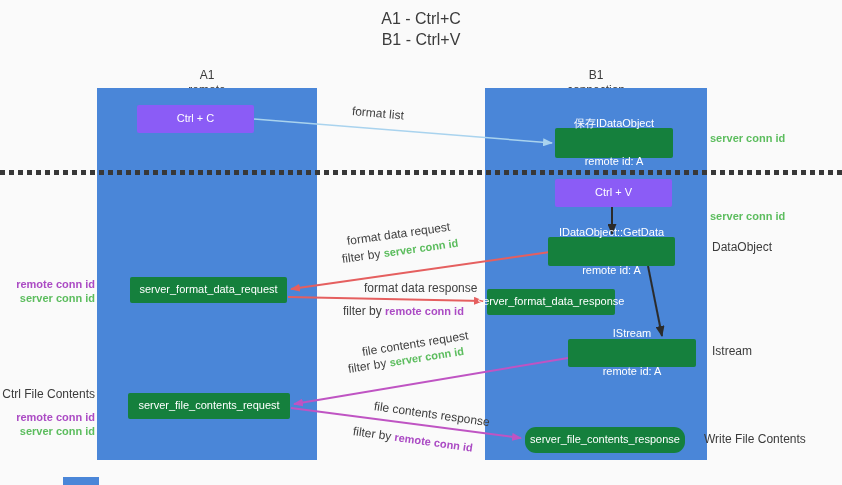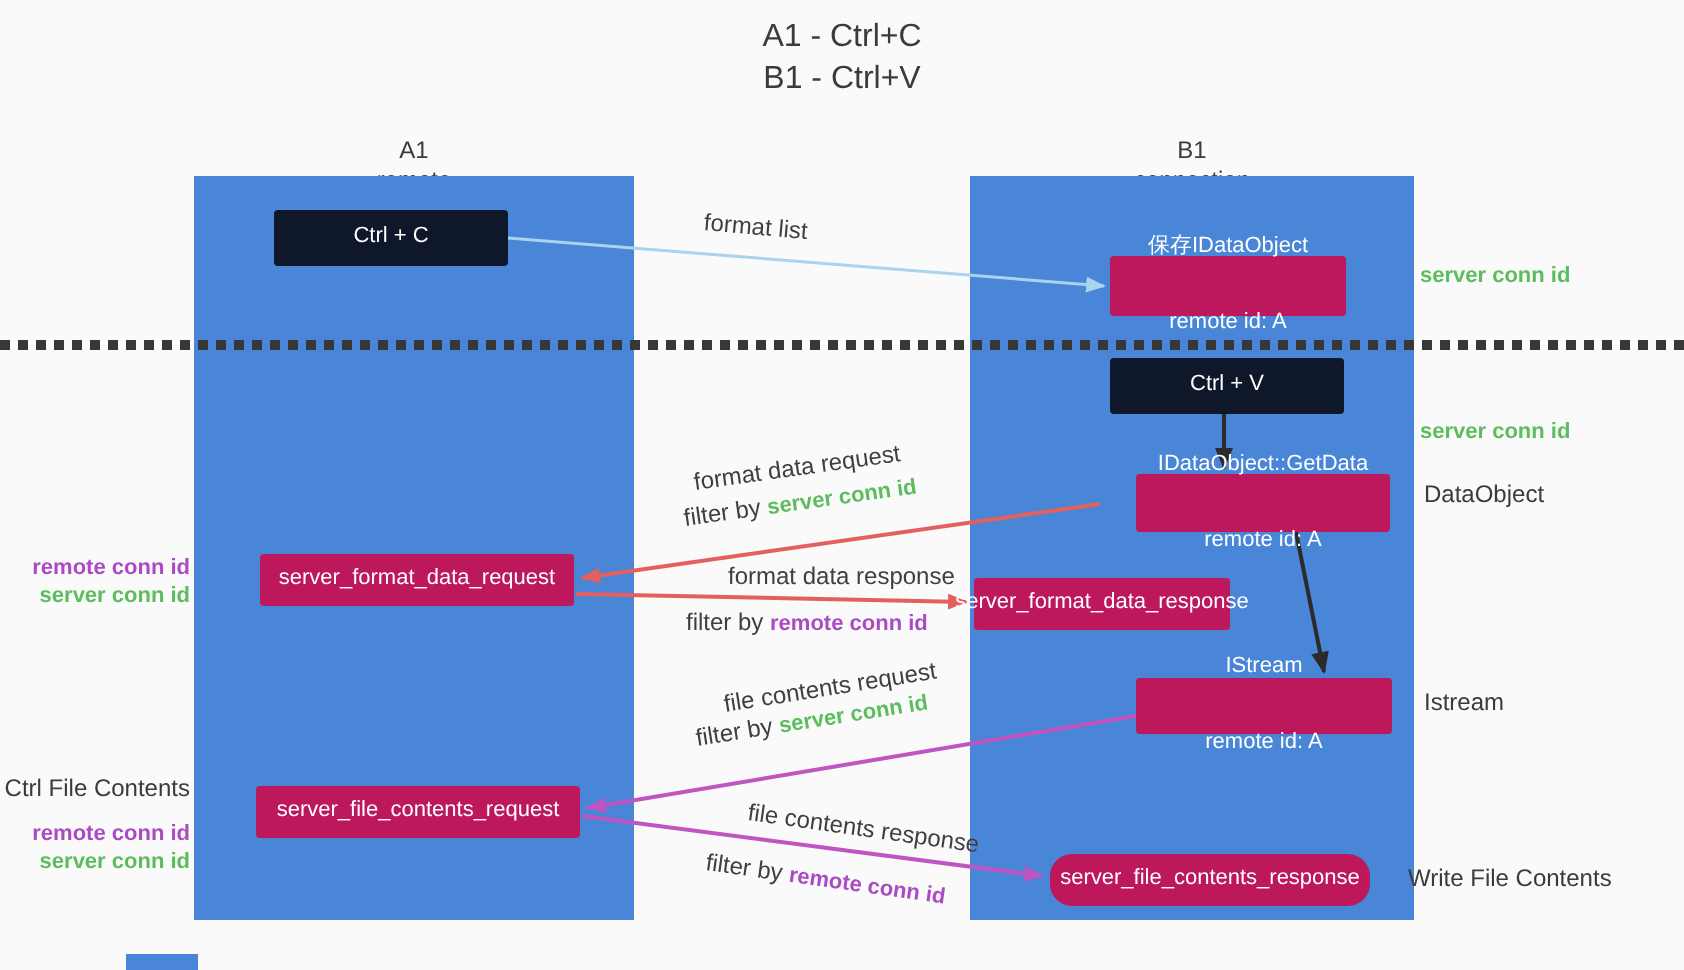--- a/index.html
+++ b/index.html
@@ -18,22 +18,22 @@
 
   .dotted{position:absolute;left:0;top:170px;width:842px;height:5px;
           background:repeating-linear-gradient(90deg,#383838 0 5px,transparent 5px 9px);
           z-index:3;}
 
   .arrows{position:absolute;left:0;top:0;z-index:2;}
 
   .node{position:absolute;display:flex;flex-direction:column;align-items:center;
         justify-content:center;color:#fff;font-size:11px;text-align:center;
         line-height:1.25;border-radius:2px;z-index:4;}
-  .green{background:#0f172a;text-align:center;}
-  .orange{background:#be185d;gap:24px;}
+  .green{background:#8b5cf6;text-align:center;}
+  .orange{background:#15803d;gap:24px;}
 
   .mid-label{position:absolute;white-space:nowrap;font-size:12px;color:#3f3f3f;
              transform-origin:left center;z-index:5;}
   .side-label{position:absolute;white-space:nowrap;font-size:12px;color:#3b3b3b;z-index:5;}
   .lbl-green{color:#5cbd5e;font-weight:bold;font-size:11px;}
   .lbl-purple{color:#ab4bc4;font-weight:bold;font-size:11px;}
   .left-stack{position:absolute;left:0;width:95px;text-align:right;z-index:5;}
   .left-stack div{line-height:14px;}
 
   .frag{position:absolute;left:63px;top:477px;width:36px;height:8px;background:#4a86d8;}
@@ -92,21 +92,21 @@
 
   <div class="node orange" style="left:555px;top:128px;width:118px;height:30px;">
     <div>保存IDataObject</div>
     <div>remote id: A</div>
   </div>
 
   <div class="node green" style="left:555px;top:179px;width:117px;height:28px;">
     <div>Ctrl + V</div>
   </div>
 
-  <div class="node orange" style="left:568px;top:237px;width:127px;height:29px;">
+  <div class="node orange" style="left:548px;top:237px;width:127px;height:29px;">
     <div>IDataObject::GetData</div>
     <div>remote id: A</div>
   </div>
 
   <div class="node orange" style="left:130px;top:277px;width:157px;height:26px;">
     <div>server_format_data_request</div>
   </div>
 
   <div class="node orange" style="left:487px;top:289px;width:128px;height:26px;">
     <div>server_format_data_response</div>

